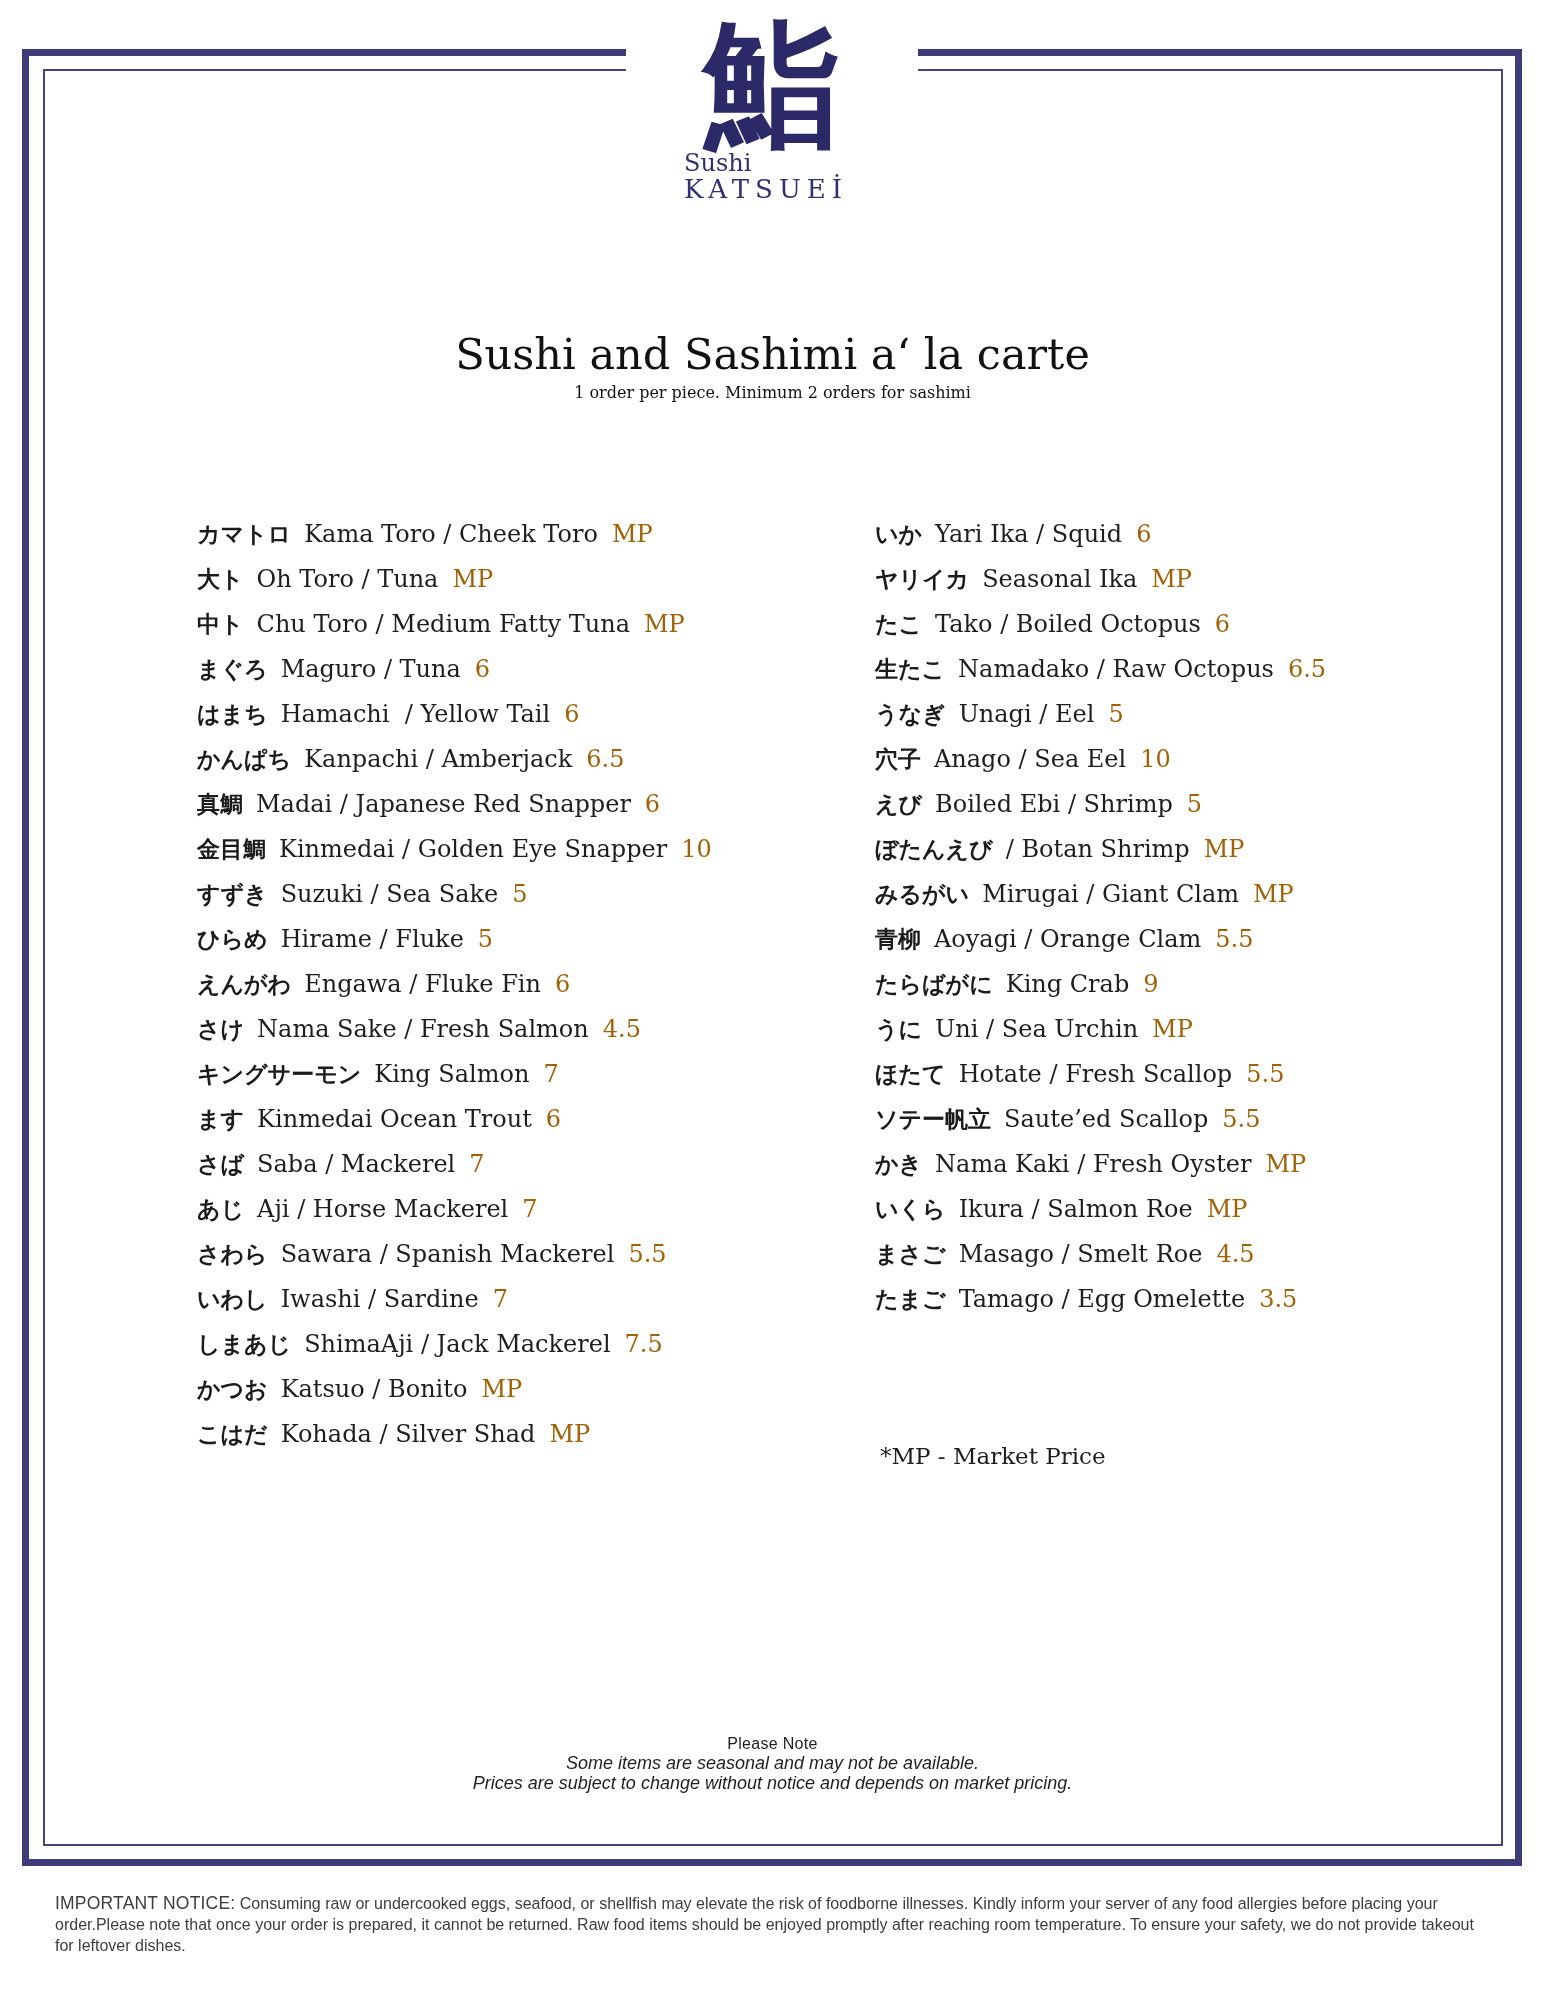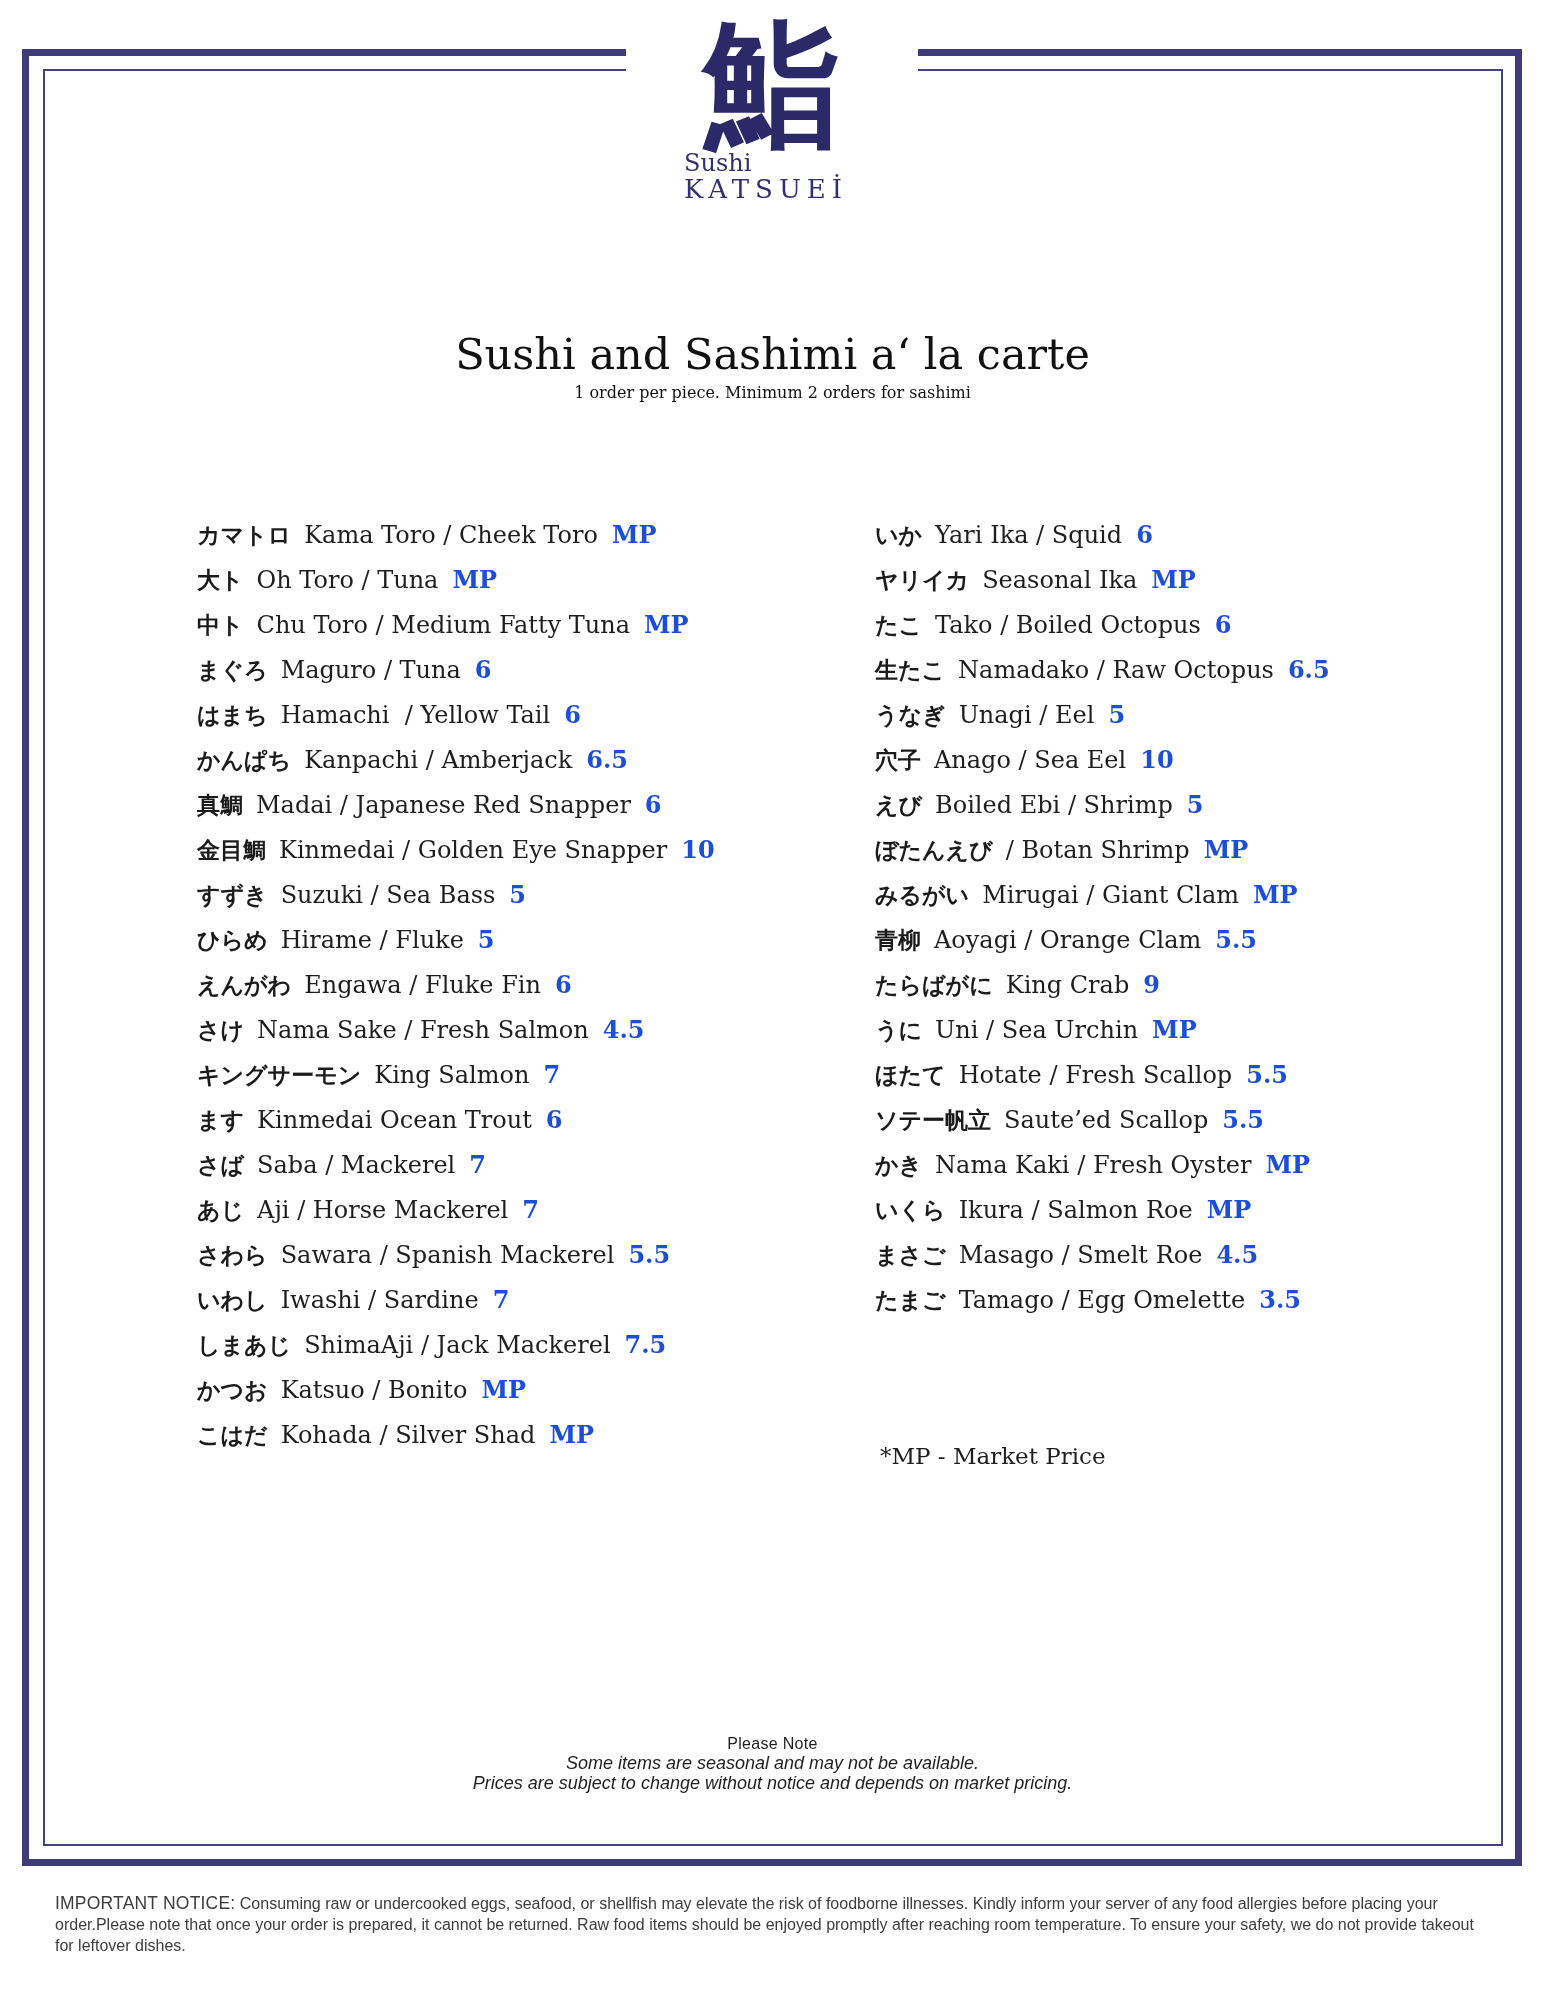--- a/index.html
+++ b/index.html
@@ -30,21 +30,21 @@
 
   
   .menu-col{position:absolute;top:512px;z-index:2;}
   .menu-col.left{left:197px;}
   .menu-col.right{left:875px;}
   .menu-group + .menu-group{}
   .menu-item{height:45px;line-height:45px;white-space:pre;font-size:24px;}
   .menu-item .jp{font-family:"DejaVu Sans","Liberation Sans",sans-serif;
                  font-weight:700;font-size:23px;margin-right:13px;color:#1b1b1b;}
   .menu-item .en{font-family:"DejaVu Serif","Liberation Serif",serif;color:#1e1e1e;}
-  .menu-item .price{font-family:"DejaVu Serif","Liberation Serif",serif;margin-left:14px;color:#1d4ed8;font-weight:bold;}
+  .menu-item .price{font-family:"DejaVu Serif","Liberation Serif",serif;margin-left:14px;color:#a16207;}
 
   .mp-note{position:absolute;left:880px;top:1434px;height:45px;line-height:45px;
            font-size:23px;z-index:2;color:#1e1e1e;}
 
   
   .please-note{position:absolute;left:0;right:0;top:1735px;text-align:center;z-index:2;
                font-family:"Liberation Sans","DejaVu Sans",sans-serif;color:#1f1f1f;}
   .please-note .pn-title{font-size:16px;line-height:18px;font-weight:500;letter-spacing:.3px;}
   .please-note .pn-line{font-size:18px;line-height:20px;font-style:italic;}
 
@@ -79,21 +79,21 @@
         <div class="menu-item"><span class="jp">カマトロ</span><span class="en">Kama Toro / Cheek Toro</span><span class="price">MP</span></div>
         <div class="menu-item"><span class="jp">大ト</span><span class="en">Oh Toro / Tuna</span><span class="price">MP</span></div>
         <div class="menu-item"><span class="jp">中ト</span><span class="en">Chu Toro / Medium Fatty Tuna</span><span class="price">MP</span></div>
         <div class="menu-item"><span class="jp">まぐろ</span><span class="en">Maguro / Tuna</span><span class="price">6</span></div>
         <div class="menu-item"><span class="jp">はまち</span><span class="en">Hamachi  / Yellow Tail</span><span class="price">6</span></div>
       </div>
       <div class="menu-group">
         <div class="menu-item"><span class="jp">かんぱち</span><span class="en">Kanpachi / Amberjack</span><span class="price">6.5</span></div>
         <div class="menu-item"><span class="jp">真鯛</span><span class="en">Madai / Japanese Red Snapper</span><span class="price">6</span></div>
         <div class="menu-item"><span class="jp">金目鯛</span><span class="en">Kinmedai / Golden Eye Snapper</span><span class="price">10</span></div>
-        <div class="menu-item"><span class="jp">すずき</span><span class="en">Suzuki / Sea Bass</span><span class="price">5</span></div>
+        <div class="menu-item"><span class="jp">すずき</span><span class="en">Suzuki / Sea Sake</span><span class="price">5</span></div>
         <div class="menu-item"><span class="jp">ひらめ</span><span class="en">Hirame / Fluke</span><span class="price">5</span></div>
         <div class="menu-item"><span class="jp">えんがわ</span><span class="en">Engawa / Fluke Fin</span><span class="price">6</span></div>
       </div>
       <div class="menu-group">
         <div class="menu-item"><span class="jp">さけ</span><span class="en">Nama Sake / Fresh Salmon</span><span class="price">4.5</span></div>
         <div class="menu-item"><span class="jp">キングサーモン</span><span class="en">King Salmon</span><span class="price">7</span></div>
         <div class="menu-item"><span class="jp">ます</span><span class="en">Kinmedai Ocean Trout</span><span class="price">6</span></div>
       </div>
       <div class="menu-group">
         <div class="menu-item"><span class="jp">さば</span><span class="en">Saba / Mackerel</span><span class="price">7</span></div>

